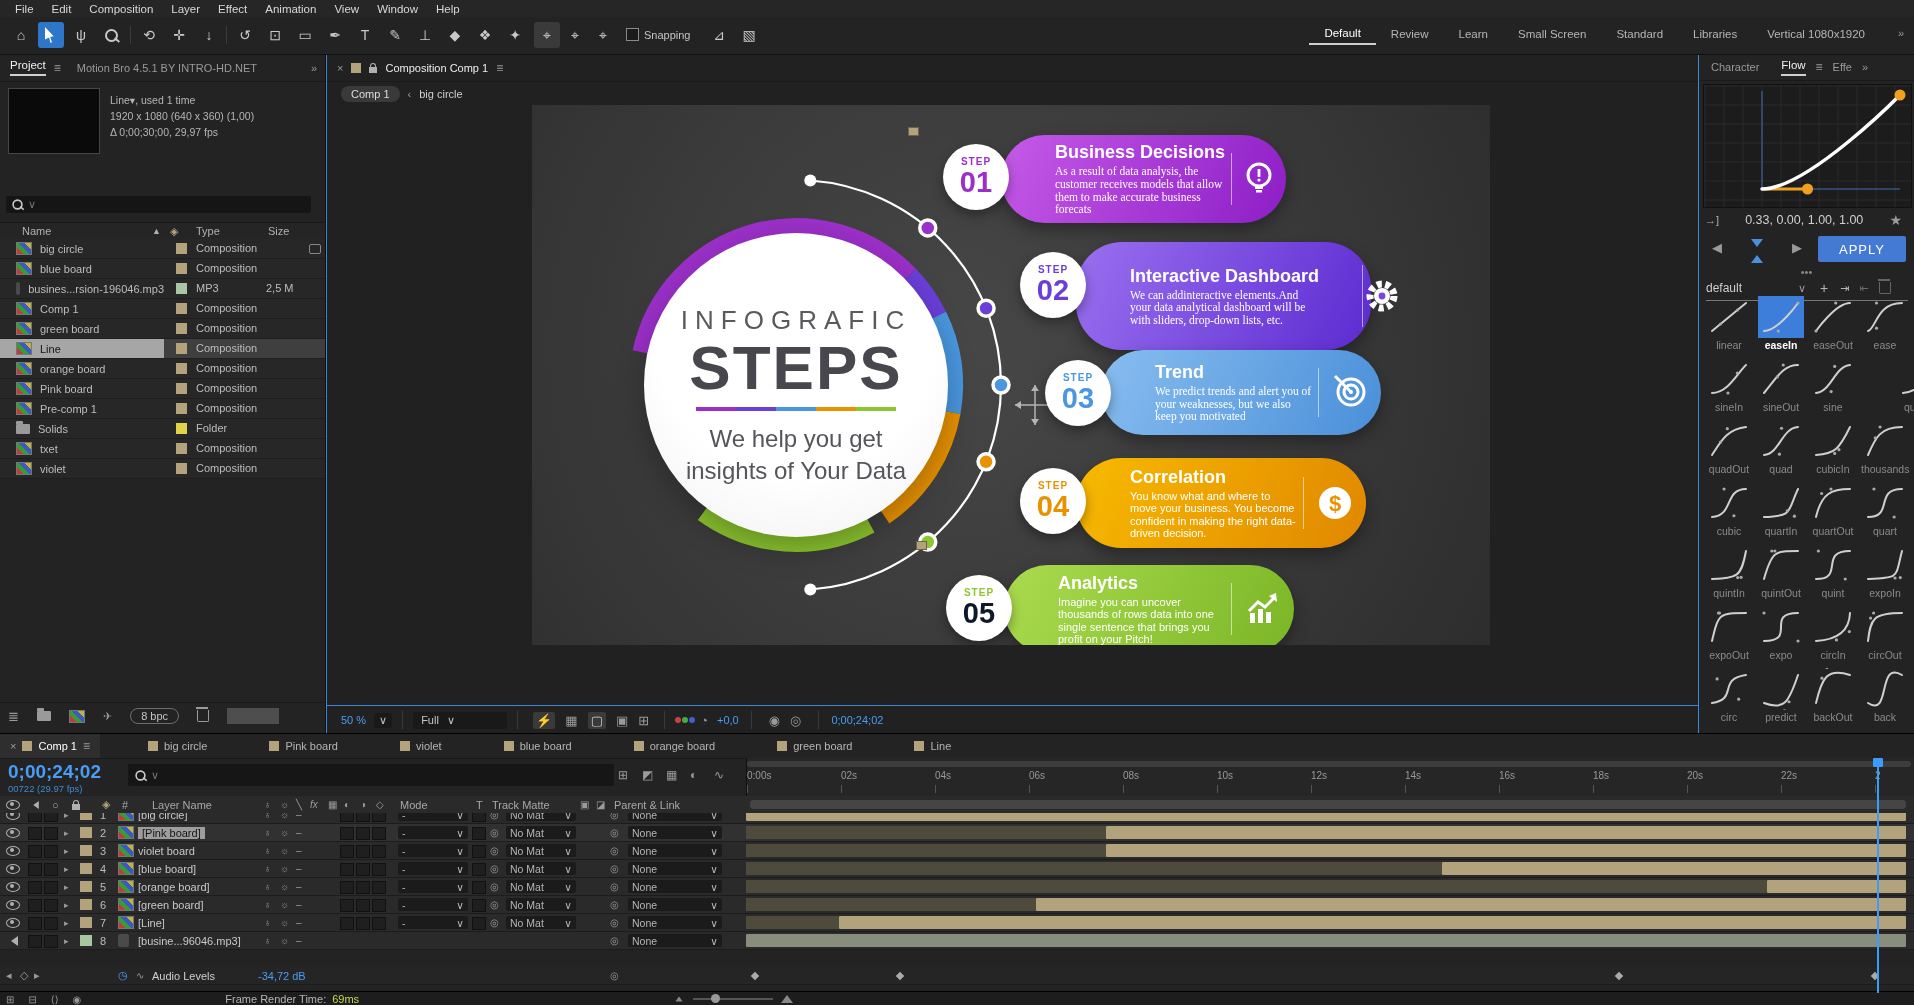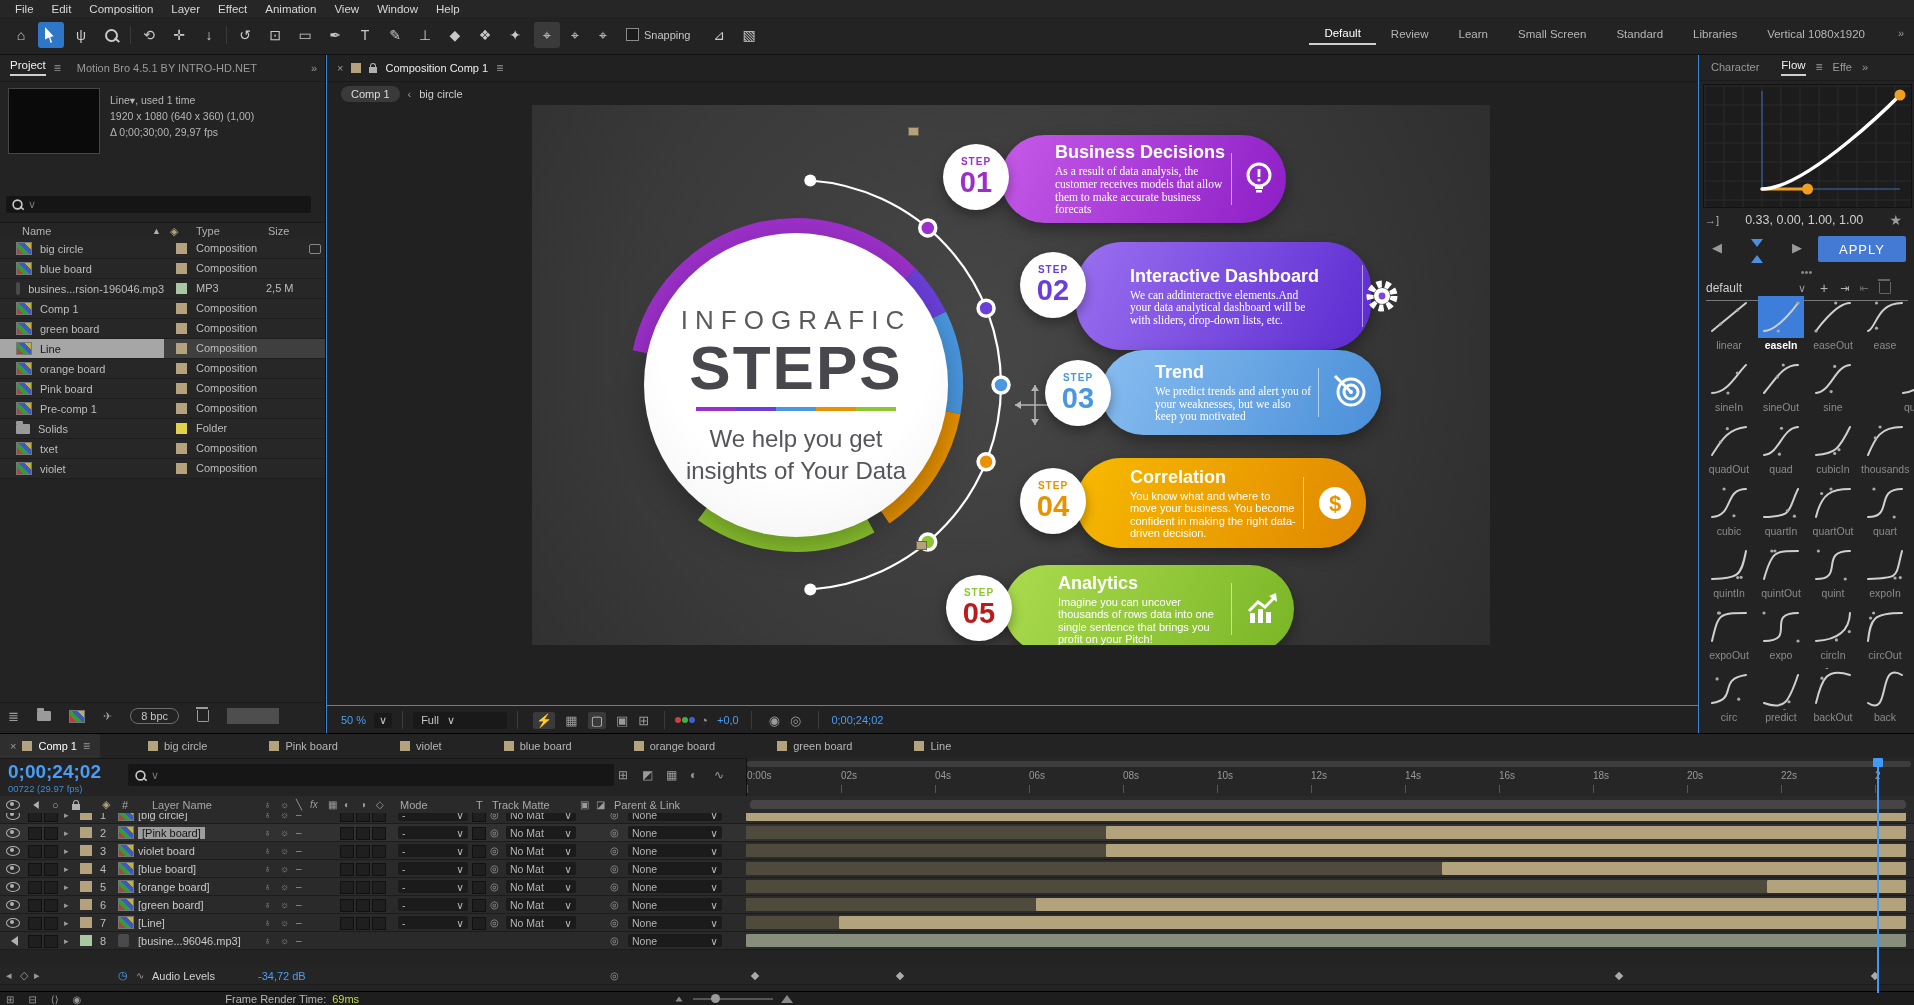--- a/index.html
+++ b/index.html
@@ -466,21 +466,21 @@
                 <circle cx="20" cy="20" r="16" fill="#fff"></circle>
                 <text x="20" y="28" text-anchor="middle" font-size="22" font-weight="bold" fill="currentColor" class="step-color" font-family="Liberation Sans, sans-serif" style="color: rgb(232, 146, 0);">$</text>
               </svg>
           </div>
         </div>
       </div>
 
       <div>
         <div class="step-badge" style="left:414px;top:470px">
           <span class="sw step-color" style="color: rgb(141, 198, 47);">STEP</span>
-          <span class="sn step-color" style="color: #b91c1c;">05</span>
+          <span class="sn step-color" style="color: #0f172a;">05</span>
         </div>
         <div class="capsule" style="left: 472px; top: 460px; width: 290px; height: 88px; background: linear-gradient(115deg, rgb(171, 219, 78), rgb(122, 182, 39));">
           <div class="cap-text">
             <div class="cap-title">Analytics</div>
             <div class="cap-desc">Imagine you can uncover thousands of rows data into one single sentence that brings you profit on your Pitch!</div>
           </div>
           <div class="cap-ico">
             <svg width="40" height="40" viewBox="0 0 40 40">
                 <rect x="7" y="24" width="5" height="10" fill="#fff"></rect>
                 <rect x="15" y="20" width="5" height="14" fill="#fff"></rect>

